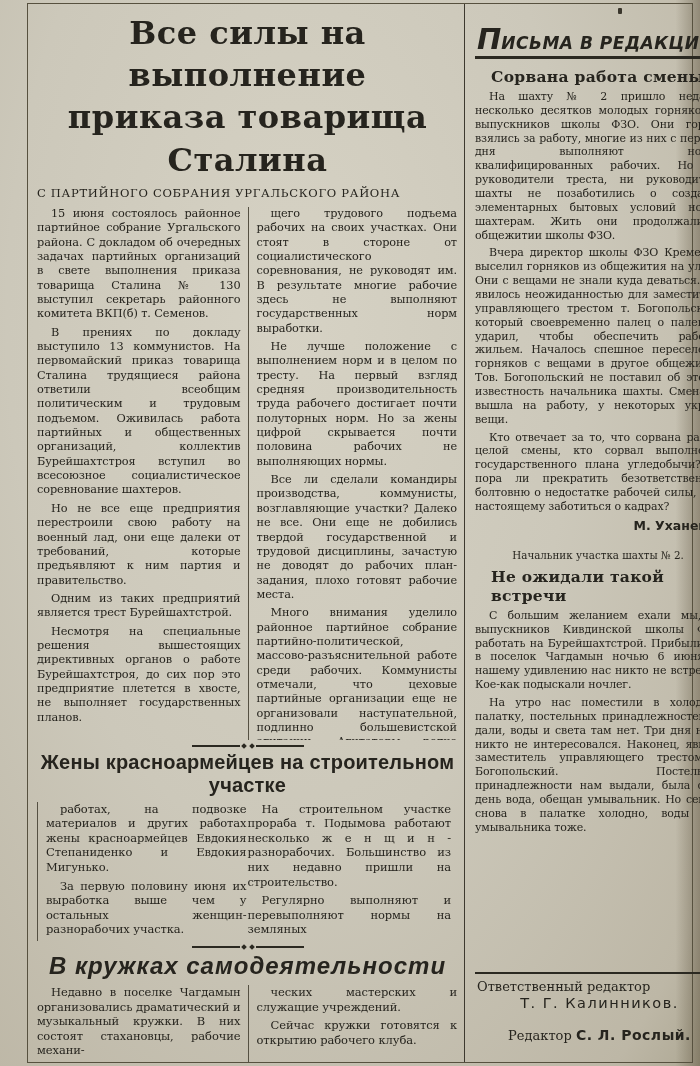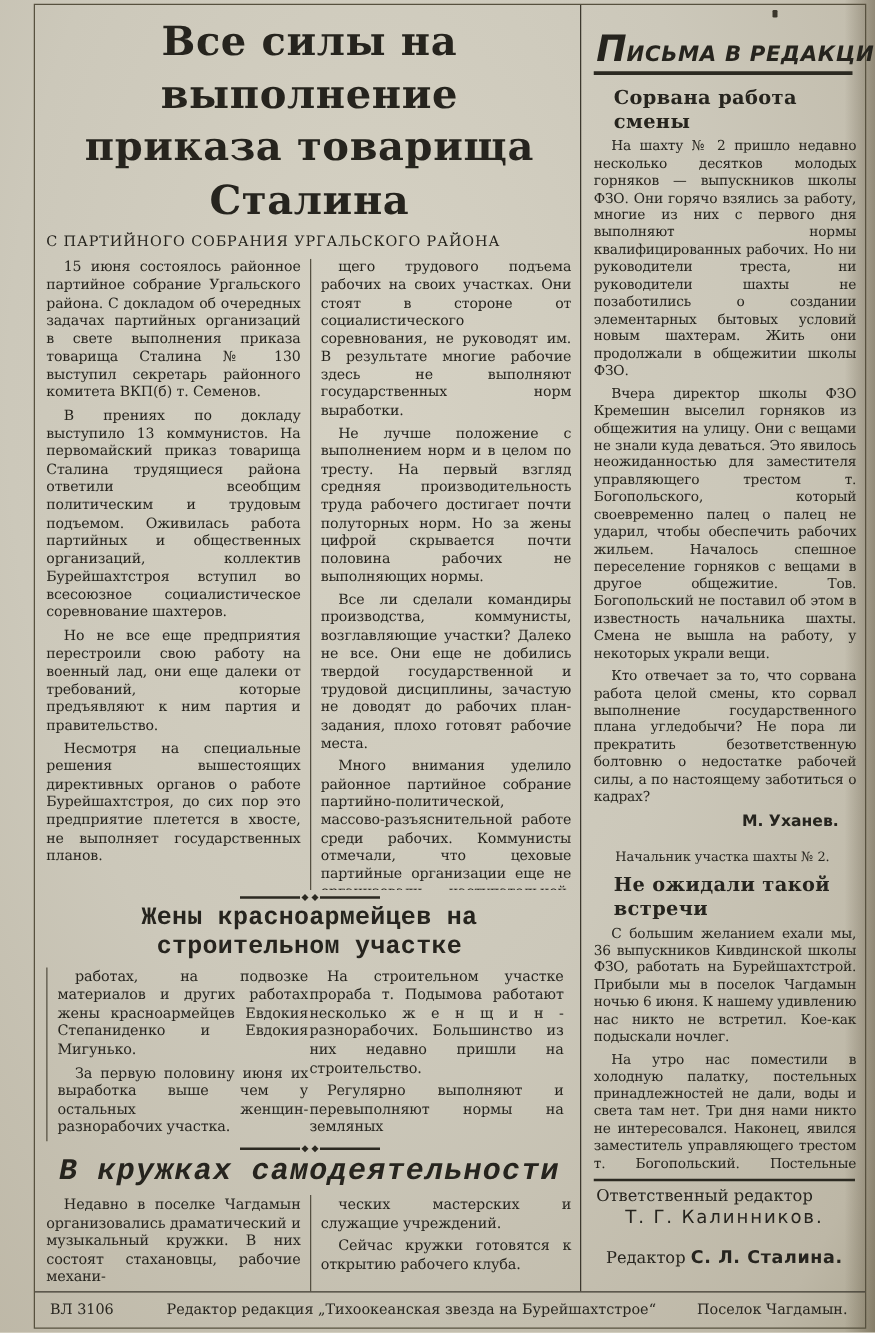--- a/index.html
+++ b/index.html
@@ -7,38 +7,38 @@
     width:700px;height:1066px;box-sizing:border-box;position:relative;overflow:hidden;
     background:
       linear-gradient(90deg, rgba(0,0,0,0) 96.5%, rgba(66,54,32,0.38) 100%),
       radial-gradient(ellipse at 42% 30%, #d6d2c4 0%, #ccc8ba 50%, #bdb7a6 90%, #aea894 100%);
     color:#26241e;
     font-family:"DejaVu Serif", serif;
     padding:3px 7px 3px 27px;
   }
   .speck{position:absolute;top:8px;right:78px;width:4px;height:6px;background:#3a362c;border-radius:1px;}
   .inner{
-    height:100%;box-sizing:border-box;display:flex;flex-direction:column;
+    height:100%;box-sizing:border-box;display:flex;
     border:1px solid #57513f;
   }
   .content{display:flex;flex:1;min-height:0;}
   
   .main-left{width:436px;box-sizing:border-box;display:flex;flex-direction:column;padding:6px 6px 0 9px;min-height:0;}
   .headline{font-weight:bold;font-size:32px;line-height:1.32;text-align:center;letter-spacing:.5px;margin:2px 0 0;}
   .headline span{display:block;}
   .subhead{font-size:11.5px;text-align:left;letter-spacing:.7px;margin:5px 0 7px;}
   .two-cols{display:flex;flex:1;min-height:0;overflow:hidden;}
   .lead-col{width:50%;box-sizing:border-box;padding-right:7px;}
   .lead-col.second{border-left:1px solid #555042;padding-left:8px;padding-right:1px;}
   p.body{font-size:11.3px;line-height:1.27;letter-spacing:-.1px;text-align:justify;text-indent:14px;margin:0 0 4px;}
   .bottom-sections{margin-top:auto;}
   .fancy-divider{width:112px;display:flex;align-items:center;margin:4px auto 3px;}
   .fancy-divider .seg{flex:1;border-top:2px solid #2b2921;}
   .fancy-divider .dot{width:4px;height:4px;background:#2b2921;transform:rotate(45deg);margin:0 2px;}
-  .sec-title{font-family:Liberation Mono, monospace;font-weight:bold;font-size:20px;text-align:center;margin:2px 0 5px;letter-spacing:.2px;}
+  .sec-title{font-family:Liberation Sans, sans-serif;font-weight:bold;font-size:20px;text-align:center;margin:2px 0 5px;letter-spacing:.2px;}
   .sec-title.italic{font-style:italic;font-size:24px;letter-spacing:1px;}
   .section-cols{display:flex;}
   .section-cols .col{width:50%;box-sizing:border-box;padding-right:7px;}
   .section-cols .col.second{border-left:1px solid #555042;padding-left:8px;padding-right:1px;}
   .section-cols p.body{font-size:11.5px;}
   
   .right-col{flex:1;min-width:0;box-sizing:border-box;border-left:1px solid #3d392f;padding:24px 4px 0 10px;display:flex;flex-direction:column;}
   .letters-header{
     font-family:"DejaVu Sans", sans-serif;font-style:italic;font-weight:bold;font-size:17px;
     white-space:nowrap;border-bottom:3px solid #2b2921;padding:0 2px 3px 2px;margin:0 6px 6px 0;letter-spacing:.5px;
@@ -73,20 +73,21 @@
           <span>Все силы на выполнение</span>
           <span>приказа товарища Сталина</span>
         </h1>
         <div class="subhead">С ПАРТИЙНОГО СОБРАНИЯ УРГАЛЬСКОГО РАЙОНА</div>
 
         <div class="two-cols">
           <div class="lead-col">
             <p class="body">15 июня состоялось районное партийное собрание Ургальского района. С докладом об очередных задачах партийных организаций в свете выполнения приказа товарища Сталина № 130 выступил секретарь районного комитета ВКП(б) т. Семенов.</p>
             <p class="body">В прениях по докладу выступило 13 коммунистов. На первомайский приказ товарища Сталина трудящиеся района ответили всеобщим политическим и трудовым подъемом. Оживилась работа партийных и общественных организаций, коллектив Бурейшахтстроя вступил во всесоюзное социалистическое соревнование шахтеров.</p>
             <p class="body">Но не все еще предприятия перестроили свою работу на военный лад, они еще далеки от требований, которые предъявляют к ним партия и правительство.</p>
+            <p class="body">Одним из таких предприятий является трест Бурейшахтстрой.</p>
             <p class="body">Несмотря на специальные решения вышестоящих директивных органов о работе Бурейшахтстроя, до сих пор это предприятие плетется в хвосте, не выполняет государственных планов.</p>
 
           </div>
           <div class="lead-col second">
             <p class="body">щего трудового подъема рабочих на своих участках. Они стоят в стороне от социалистического соревнования, не руководят им. В результате многие рабочие здесь не выполняют государственных норм выработки.</p>
             <p class="body">Не лучше положение с выполнением норм и в целом по тресту. На первый взгляд средняя производительность труда рабочего достигает почти полуторных норм. Но за жены цифрой скрывается почти половина рабочих не выполняющих нормы.</p>
             <p class="body">Все ли сделали командиры производства, коммунисты, возглавляющие участки? Далеко не все. Они еще не добились твердой государственной и трудовой дисциплины, зачастую не доводят до рабочих план-задания, плохо готовят рабочие места.</p>
             <p class="body">Много внимания уделило районное партийное собрание партийно-политической, массово-разъяснительной работе среди рабочих. Коммунисты отмечали, что цеховые партийные организации еще не организовали наступательной, подлинно большевистской агитации. Агитаторы редко бывают в бараках. К агитационной работе еще не привлечены беспартийные инженеры и техники, интеллигенция Бурейшахтстроя.</p>
 
           </div>
@@ -147,21 +148,21 @@
           <p class="body">С большим желанием ехали мы, 36 выпускников Кивдинской школы ФЗО, работать на Бурейшахтстрой. Прибыли мы в поселок Чагдамын ночью 6 июня. К нашему удивлению нас никто не встретил. Кое-как подыскали ночлег.</p>
           <p class="body">На утро нас поместили в холодную палатку, постельных принадлежностей не дали, воды и света там нет. Три дня нами никто не интересовался. Наконец, явился заместитель управляющего трестом т. Богопольский. Постельные принадлежности нам выдали, была один день вода, обещан умывальник. Но сейчас снова в палатке холодно, воды нет, умывальника тоже.</p>
 
         </div>
 
         <div class="editors">
           <p class="ed-role">Ответственный редактор</p>
           <p class="ed-name1">Т. Г. Калинников.</p>
           <p class="ed-line2">
             <span>Редактор</span>
-            <span class="bold">С. Л. Сталина.</span>
+            <span class="bold">С. Л. Рослый.</span>
           </p>
         </div>
       </div>
     </div>
 
     <div class="footer">
       <span class="left">ВЛ 3106</span>
       <span class="center">Редактор редакция „Тихоокеанская звезда на Бурейшахтстрое“</span>
       <span class="right">Поселок Чагдамын.</span>
     </div>

